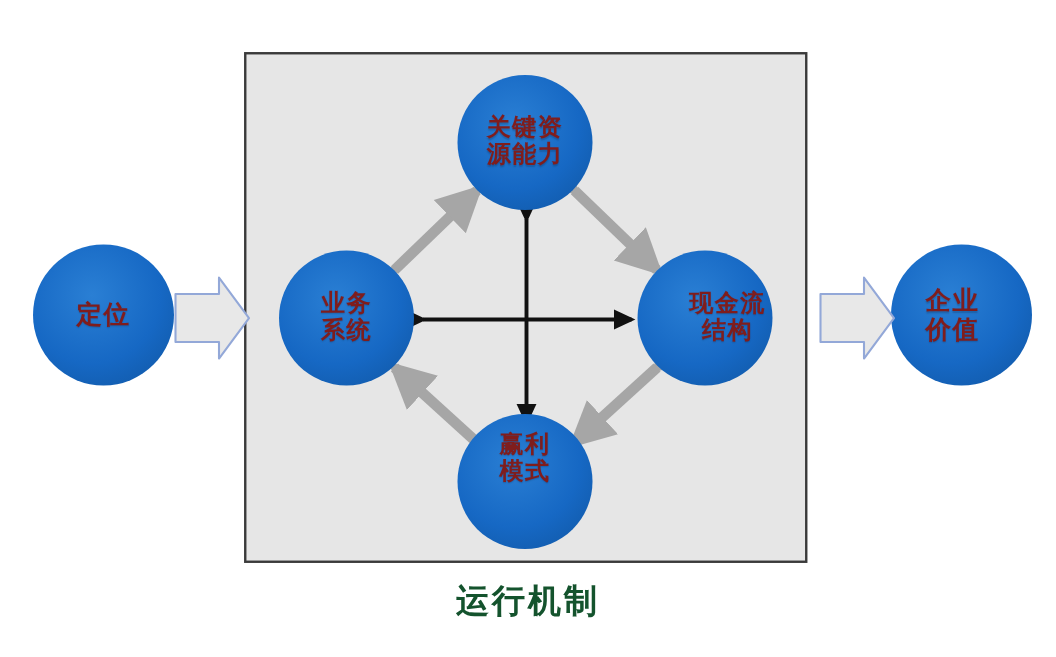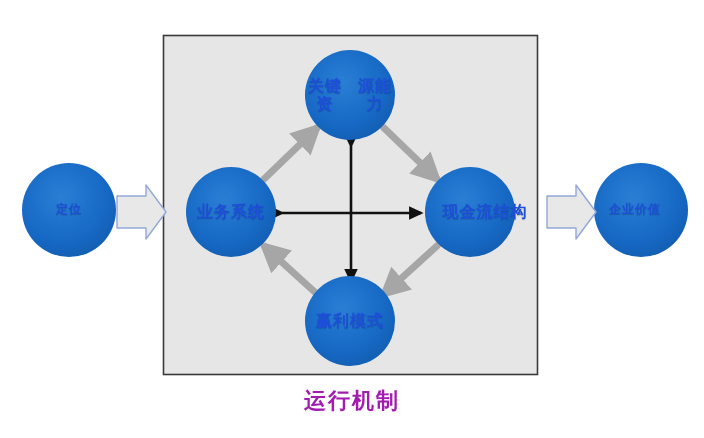--- a/index.html
+++ b/index.html
@@ -16,40 +16,40 @@
   }
   #canvas {
     position: absolute;
     left: 0; top: 0;
     width: 704px;
     height: 438px;
   }
   .node-label {
     position: absolute;
     display: flex;
-    flex-direction: row;
+    flex-direction: column;
     align-items: center;
     justify-content: center;
-    color: #1d4ed8;
+    color: #7f1d1d;
     font-weight: bold;
     line-height: 1.12;
     text-align: center;
     letter-spacing: 1px;
     pointer-events: none;
     text-shadow: 0 1px 1px rgba(0,0,0,0.18);
   }
-  .outer-label { font-size: 12px; }
+  .outer-label { font-size: 17px; }
   .inner-label { font-size: 16px; }
   .caption {
     position: absolute;
     width: 704px;
     left: 0;
     top: 386px;
     text-align: center;
-    color: #a21caf;
+    color: #14532d;
     font-size: 22px;
     font-weight: bold;
     letter-spacing: 2px;
   }
 </style>
 </head>
 <body>
 
 <svg id="canvas" viewBox="0 0 704 438" xmlns="http://www.w3.org/2000/svg">
   <defs>
@@ -109,18 +109,18 @@
 <div class="node-label inner-label" style="left:181px; top:182px; width:100px; height:60px;">
   <span>业务</span>
   <span>系统</span>
 </div>
 
 <div class="node-label inner-label" style="left:435px; top:182px; width:100px; height:60px;">
   <span>现金流</span>
   <span>结构</span>
 </div>
 
-<div class="node-label inner-label" style="left:300px; top:291px; width:100px; height:60px;align-items:center;">
+<div class="node-label inner-label" style="left:300px; top:276px; width:100px; height:60px;align-items:center;">
   <span>赢利</span>
   <span>模式</span>
 </div>
 
 <div class="caption">运行机制</div>
 
 </body></html>

